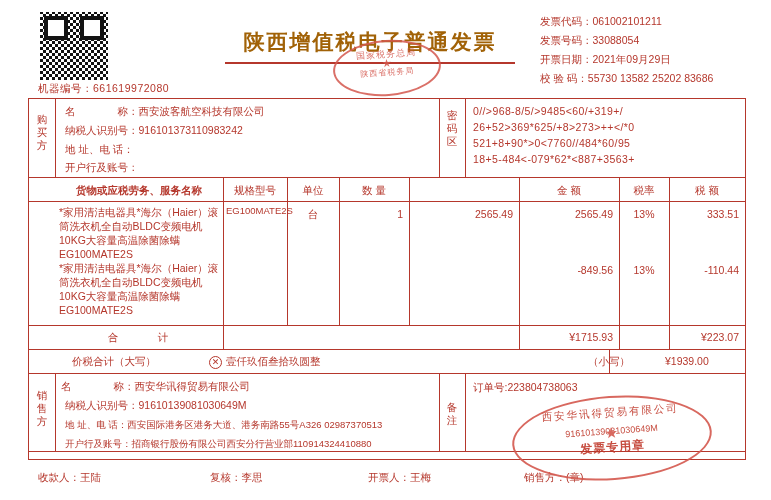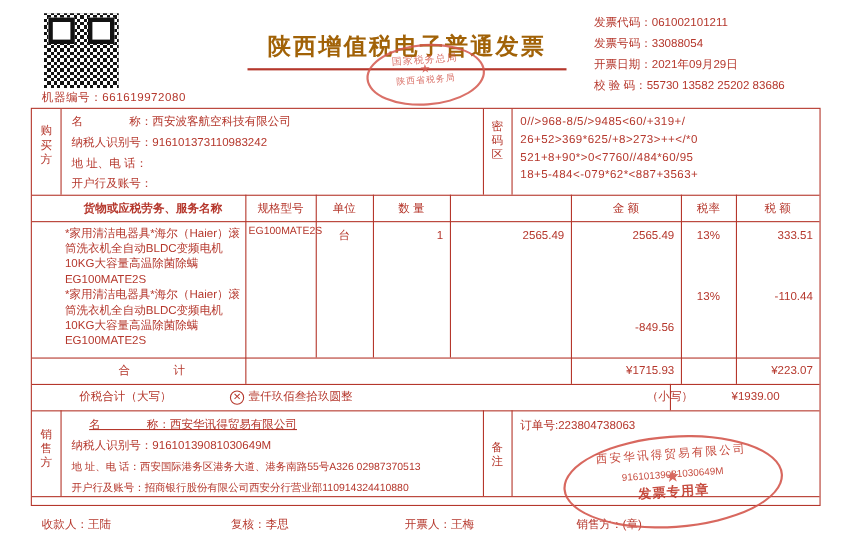--- a/index.html
+++ b/index.html
@@ -186,37 +186,37 @@
     <div class="cell" style="left:30px;top:106px;width:162px;line-height:14px;">*家用清洁电器具*海尔（Haier）滚筒洗衣机全自动BLDC变频电机10KG大容量高温除菌除螨EG100MATE2S</div>
     <div class="cell small" style="left:197px;top:106px;width:58px;line-height:12px;">EG100MATE2S</div>
     <div class="cell tc" style="left:258px;top:108px;width:52px;">台</div>
     <div class="cell tr" style="left:310px;top:108px;width:64px;">1</div>
     <div class="cell tr" style="left:380px;top:108px;width:104px;">2565.49</div>
     <div class="cell tr" style="left:490px;top:108px;width:94px;">2565.49</div>
     <div class="cell tc" style="left:590px;top:108px;width:50px;">13%</div>
     <div class="cell tr" style="left:640px;top:108px;width:70px;">333.51</div>
 
     <div class="cell" style="left:30px;top:162px;width:162px;line-height:14px;">*家用清洁电器具*海尔（Haier）滚筒洗衣机全自动BLDC变频电机10KG大容量高温除菌除螨EG100MATE2S</div>
-    <div class="cell tr" style="left:490px;top:164px;width:94px;margin-top:28px;">-849.56</div>
+    <div class="cell tr" style="left:490px;top:164px;width:94px;">-849.56</div>
     <div class="cell tc" style="left:590px;top:164px;width:50px;">13%</div>
     <div class="cell tr" style="left:640px;top:164px;width:70px;">-110.44</div>
 
     <div class="cell tc" style="left:40px;top:231px;width:140px;letter-spacing:2px;">合　　　计</div>
     <div class="cell tr" style="left:490px;top:231px;width:94px;">¥1715.93</div>
     <div class="cell tr" style="left:640px;top:231px;width:70px;">¥223.07</div>
 
     <div class="cell" style="left:180px;top:255px;">
       <span class="circle-x">✕</span><span>壹仟玖佰叁拾玖圆整</span>
     </div>
     <div class="cell tc" style="left:10px;top:255px;width:150px;">价税合计（大写）</div>
     <div class="cell" style="left:559px;top:255px;">（小写）</div>
     <div class="cell" style="left:636px;top:255px;">¥1939.00</div>
 
     <div class="vlabel" style="left:5px;top:290px;">销售方</div>
-    <div class="cell" style="left:52px;top:280px;text-decoration:underline;">
+    <div class="cell" style="left:32px;top:280px;">
       <span>名　　　　称：</span><span>西安华讯得贸易有限公司</span>
     </div>
     <div class="cell" style="left:36px;top:299px;">
       <span>纳税人识别号：</span><span>91610139081030649M</span>
     </div>
     <div class="cell small" style="left:36px;top:318px;">
       <span>地 址、电 话：</span><span>西安国际港务区港务大道、港务南路55号A326 02987370513</span>
     </div>
     <div class="cell small" style="left:36px;top:337px;">
       <span>开户行及账号：</span><span>招商银行股份有限公司西安分行营业部110914324410880</span>

